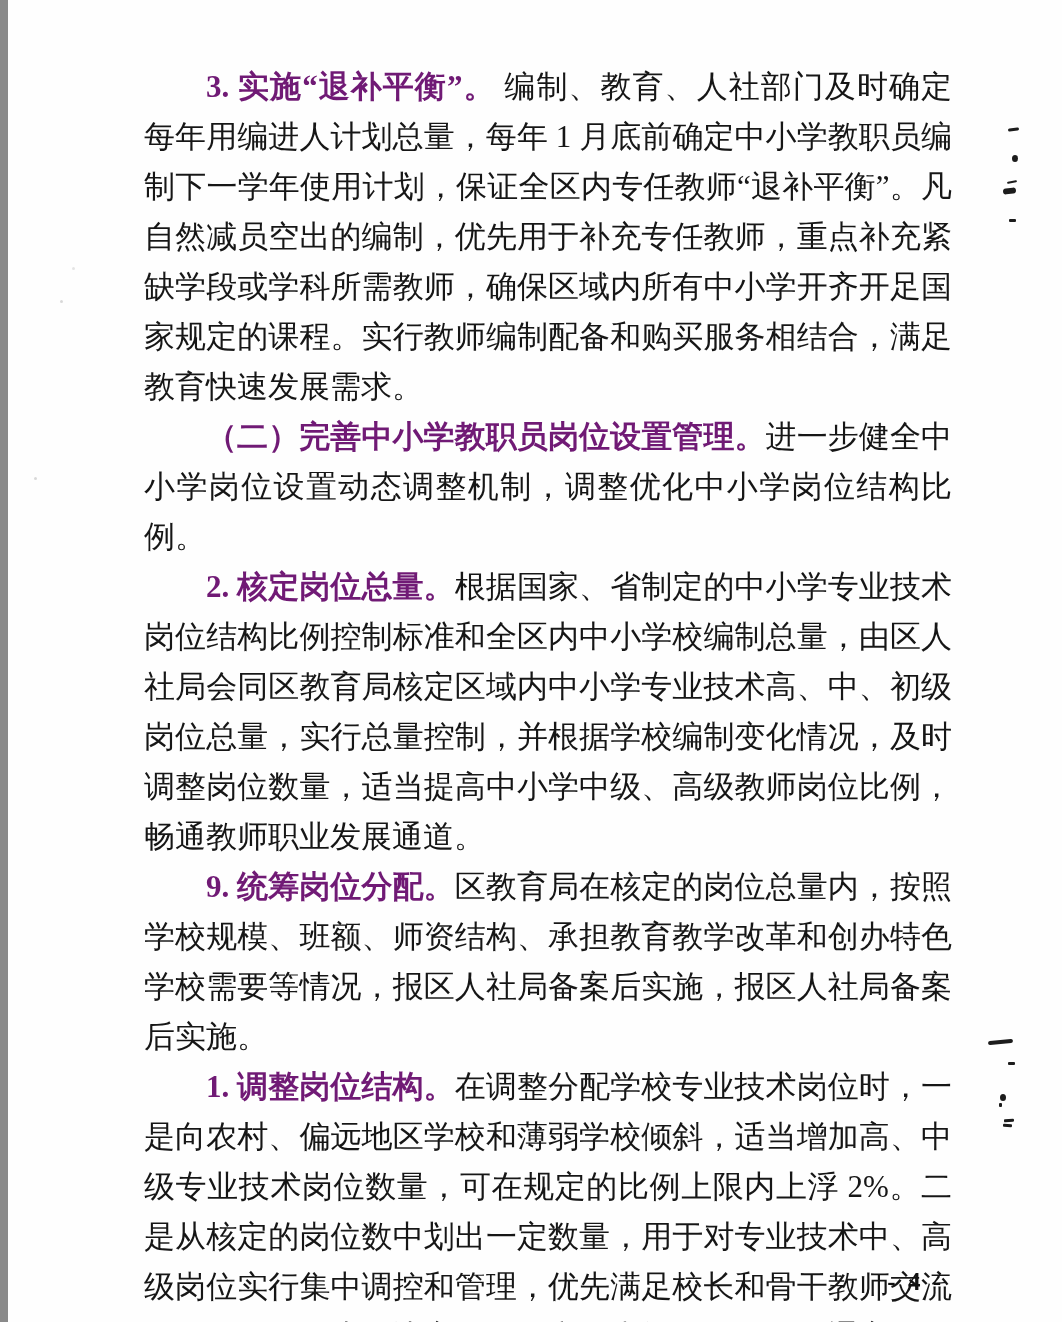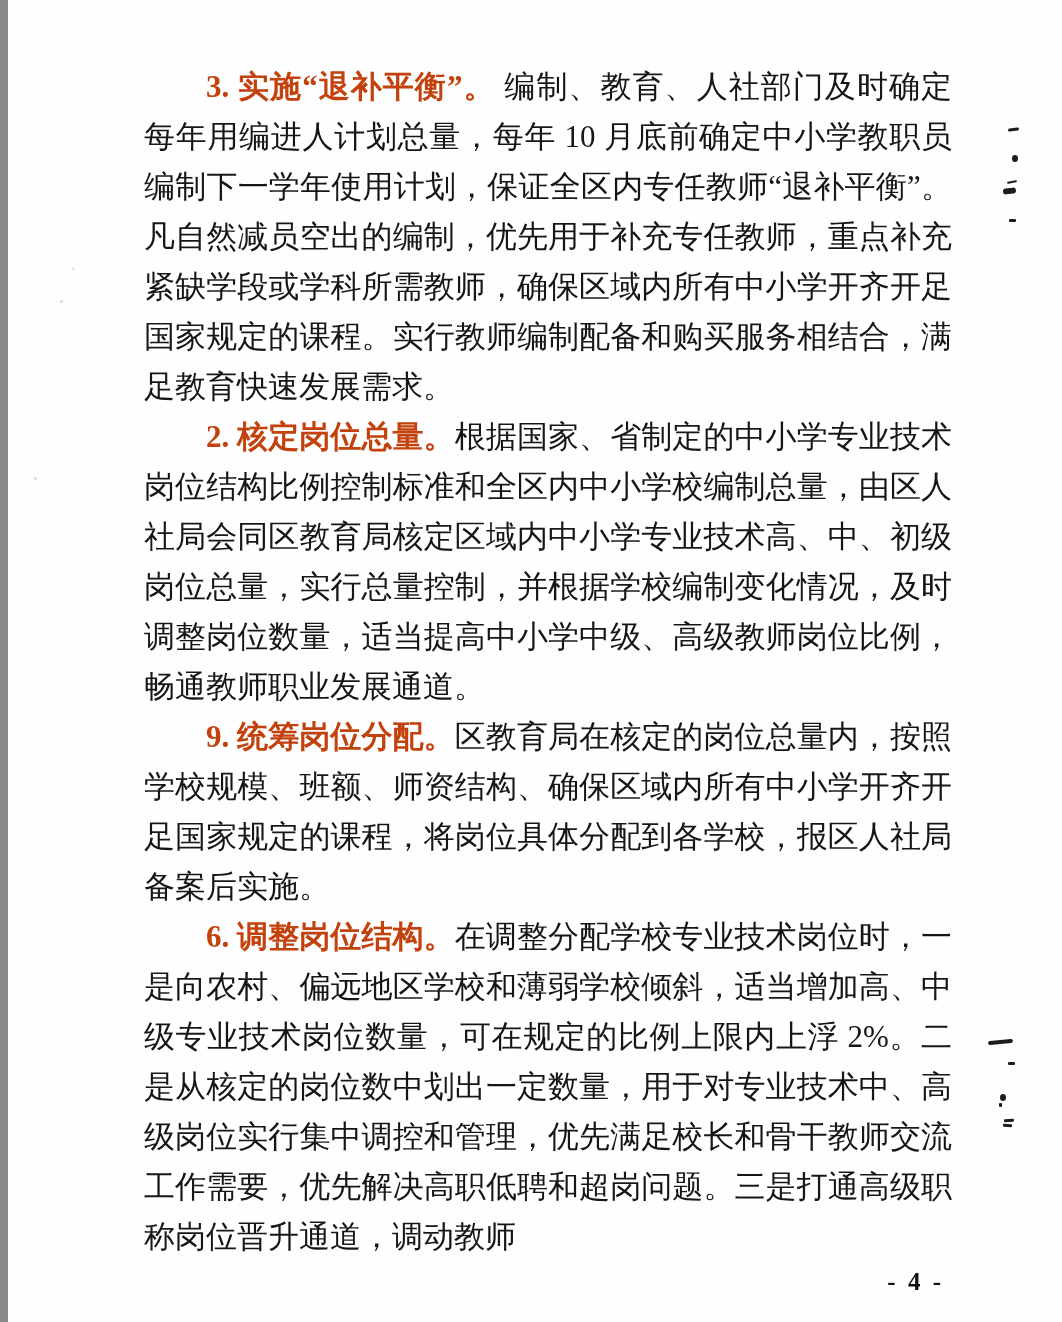--- a/index.html
+++ b/index.html
@@ -35,21 +35,21 @@
     line-height: 50px;
     text-align: justify;
     text-justify: inter-ideograph;
   }
   .para {
     margin: 0;
     text-indent: 2em;
   }
   .lead {
     font-weight: bold;
-    color: #c2410c;
+    color: #701a75;
   }
   
   .page-number {
     position: absolute;
     right: 118px;
     bottom: 26px;
     font-size: 25px;
     font-weight: bold;
     letter-spacing: 3px;
     color: #111111;
@@ -83,24 +83,25 @@
   .s2 { left: 34px;  top: 477px; }
   .s3 { left: 72px;  top: 267px; opacity: 0.1; }
 </style>
 </head>
 <body>
 
 <div class="scan-page">
   <div class="scan-strip"></div>
 
   <div class="text-block" id="para-container">
-      <p class="para"><span class="lead">3. 实施“退补平衡”。</span><span> 编制、教育、人社部门及时确定每年用编进人计划总量，每年 10 月底前确定中小学教职员编制下一学年使用计划，保证全区内专任教师“退补平衡”。凡自然减员空出的编制，优先用于补充专任教师，重点补充紧缺学段或学科所需教师，确保区域内所有中小学开齐开足国家规定的课程。实行教师编制配备和购买服务相结合，满足教育快速发展需求。</span></p>
+      <p class="para"><span class="lead">3. 实施“退补平衡”。</span><span> 编制、教育、人社部门及时确定每年用编进人计划总量，每年 1 月底前确定中小学教职员编制下一学年使用计划，保证全区内专任教师“退补平衡”。凡自然减员空出的编制，优先用于补充专任教师，重点补充紧缺学段或学科所需教师，确保区域内所有中小学开齐开足国家规定的课程。实行教师编制配备和购买服务相结合，满足教育快速发展需求。</span></p>
+      <p class="para"><span class="lead">（二）完善中小学教职员岗位设置管理。</span><span>进一步健全中小学岗位设置动态调整机制，调整优化中小学岗位结构比例。</span></p>
       <p class="para"><span class="lead">2. 核定岗位总量。</span><span>根据国家、省制定的中小学专业技术岗位结构比例控制标准和全区内中小学校编制总量，由区人社局会同区教育局核定区域内中小学专业技术高、中、初级岗位总量，实行总量控制，并根据学校编制变化情况，及时调整岗位数量，适当提高中小学中级、高级教师岗位比例，畅通教师职业发展通道。</span></p>
-      <p class="para"><span class="lead">9. 统筹岗位分配。</span><span>区教育局在核定的岗位总量内，按照学校规模、班额、师资结构、确保区域内所有中小学开齐开足国家规定的课程，将岗位具体分配到各学校，报区人社局备案后实施。</span></p>
-      <p class="para"><span class="lead">6. 调整岗位结构。</span><span>在调整分配学校专业技术岗位时，一是向农村、偏远地区学校和薄弱学校倾斜，适当增加高、中级专业技术岗位数量，可在规定的比例上限内上浮 2%。二是从核定的岗位数中划出一定数量，用于对专业技术中、高级岗位实行集中调控和管理，优先满足校长和骨干教师交流工作需要，优先解决高职低聘和超岗问题。三是打通高级职称岗位晋升通道，调动教师</span></p>
+      <p class="para"><span class="lead">9. 统筹岗位分配。</span><span>区教育局在核定的岗位总量内，按照学校规模、班额、师资结构、承担教育教学改革和创办特色学校需要等情况，报区人社局备案后实施，报区人社局备案后实施。</span></p>
+      <p class="para"><span class="lead">1. 调整岗位结构。</span><span>在调整分配学校专业技术岗位时，一是向农村、偏远地区学校和薄弱学校倾斜，适当增加高、中级专业技术岗位数量，可在规定的比例上限内上浮 2%。二是从核定的岗位数中划出一定数量，用于对专业技术中、高级岗位实行集中调控和管理，优先满足校长和骨干教师交流工作需要，优先解决高职低聘和超岗问题。三是打通高级职称岗位晋升通道，调动教师</span></p>
     </div>
 
   <div class="page-number">- 4 -</div>
 
   <div class="mark m1"></div>
   <div class="mark m2"></div>
   <div class="mark m3a"></div>
   <div class="mark m3b"></div>
   <div class="mark m4"></div>
   <div class="mark m5"></div>

